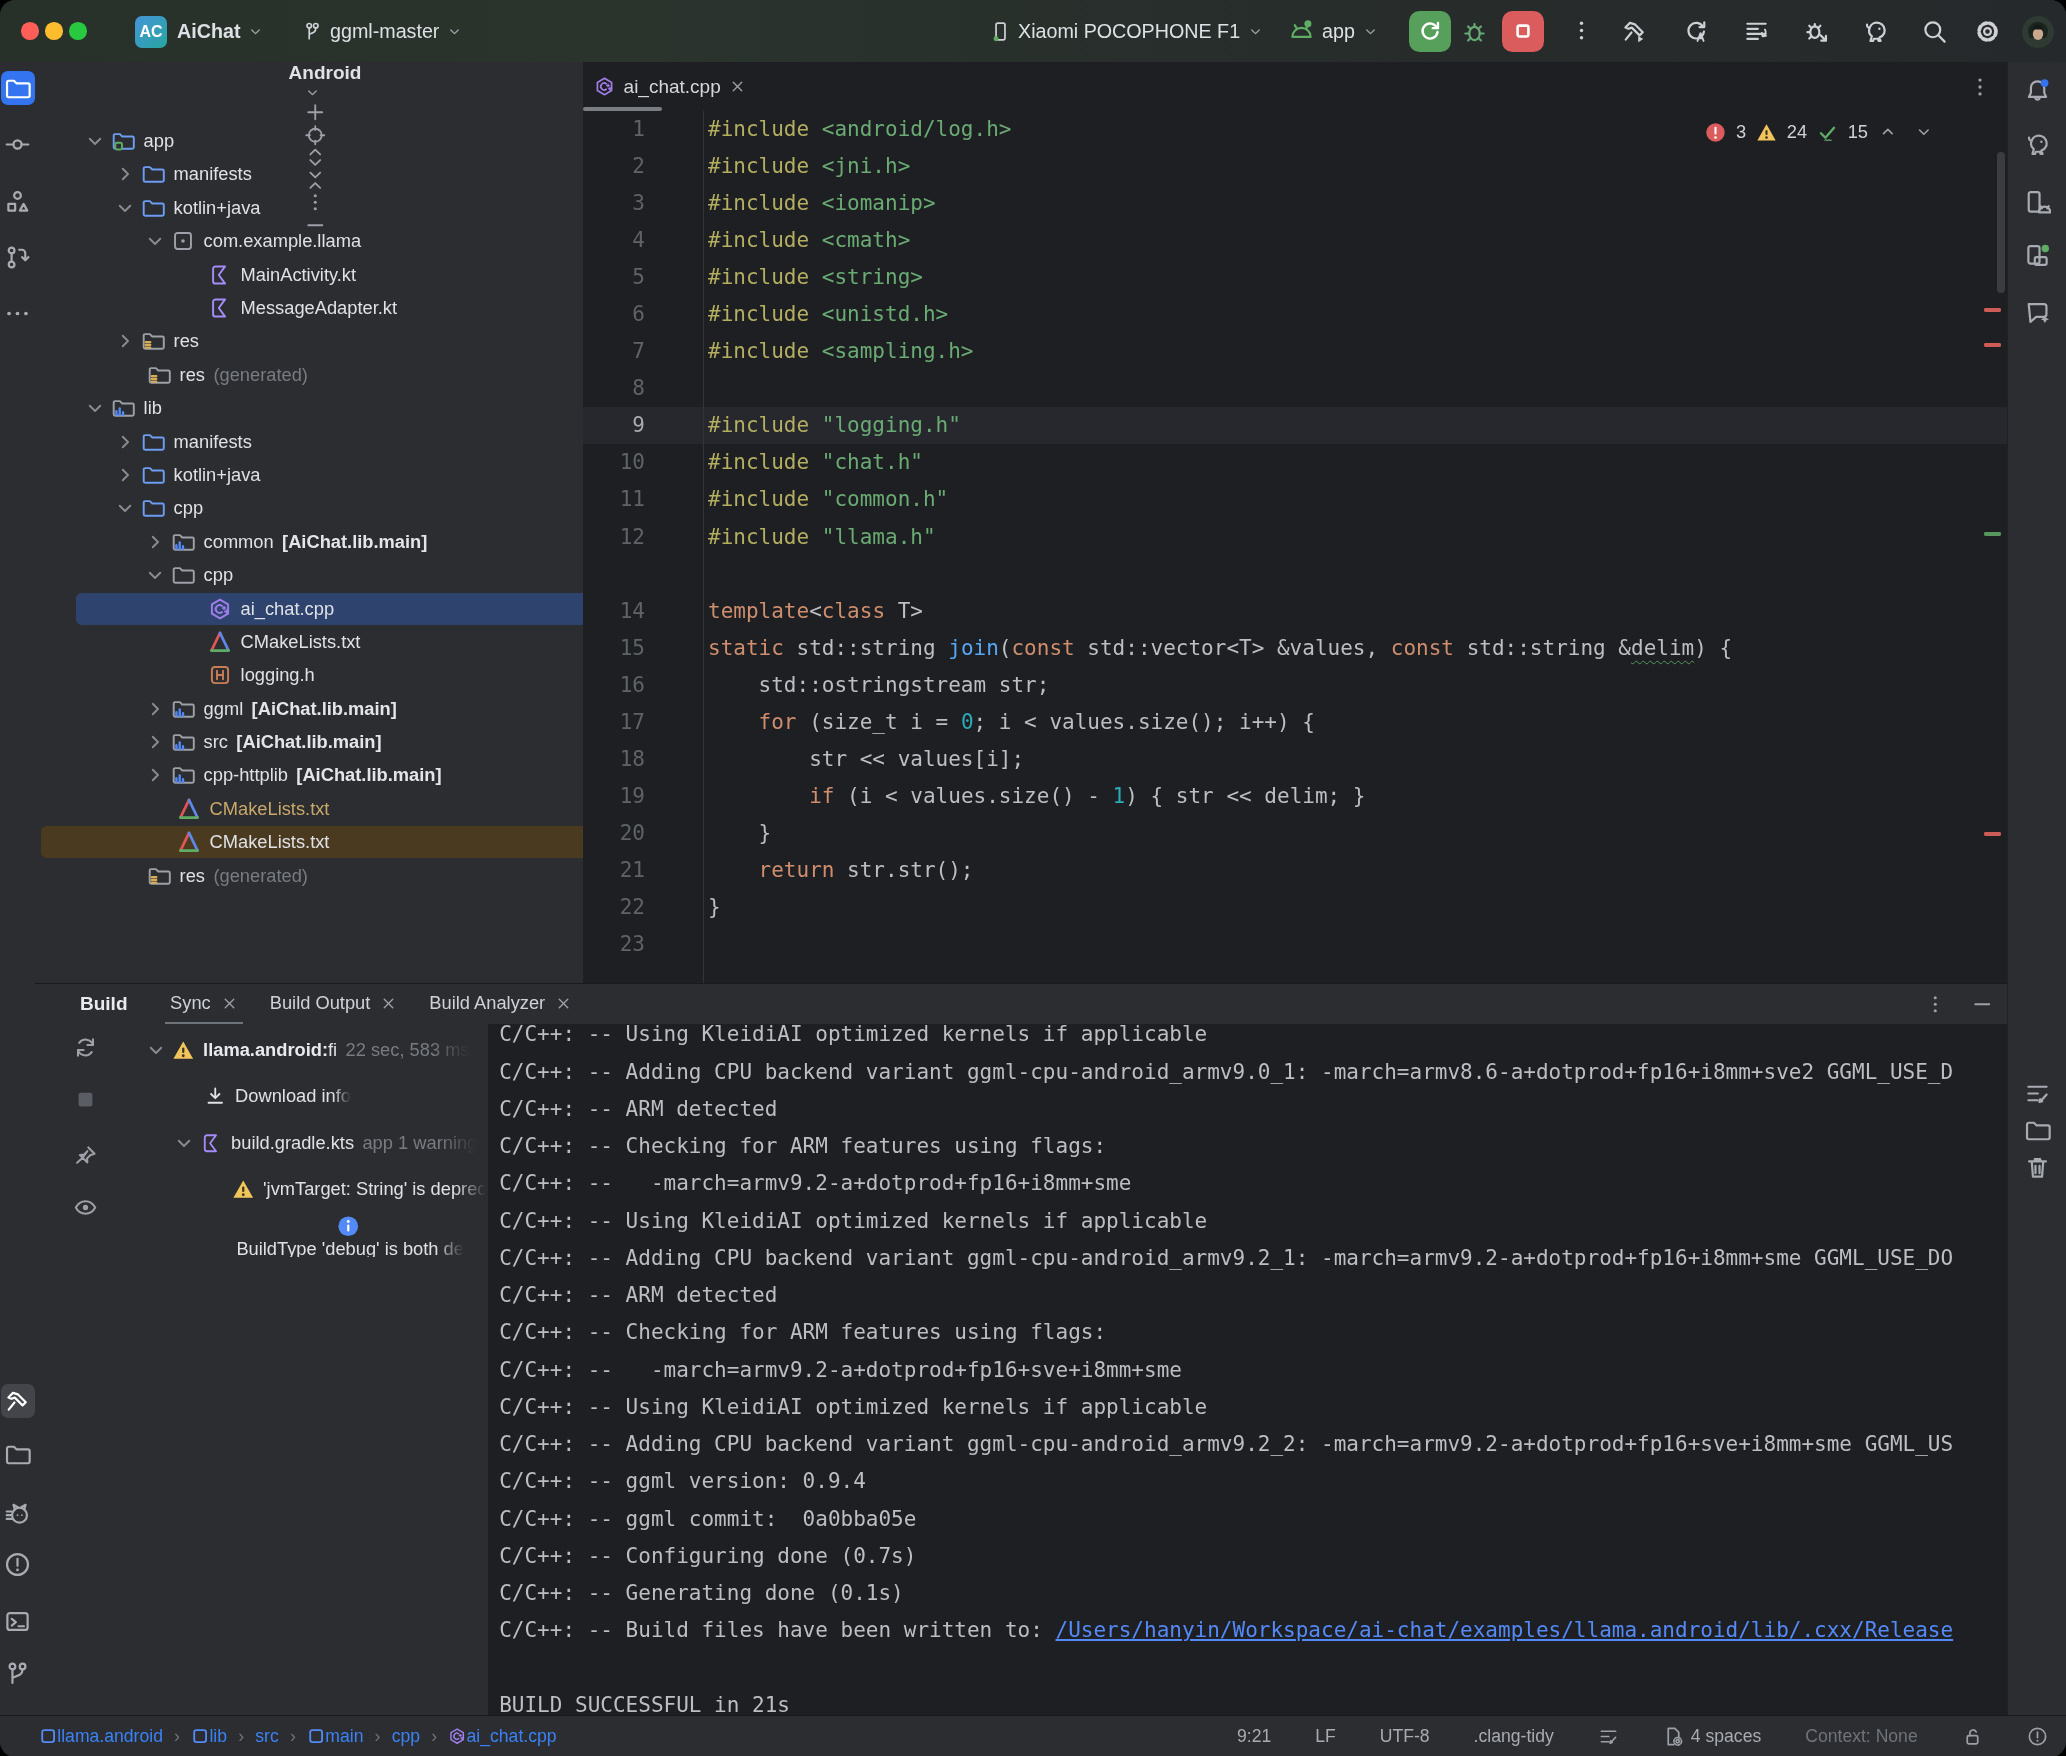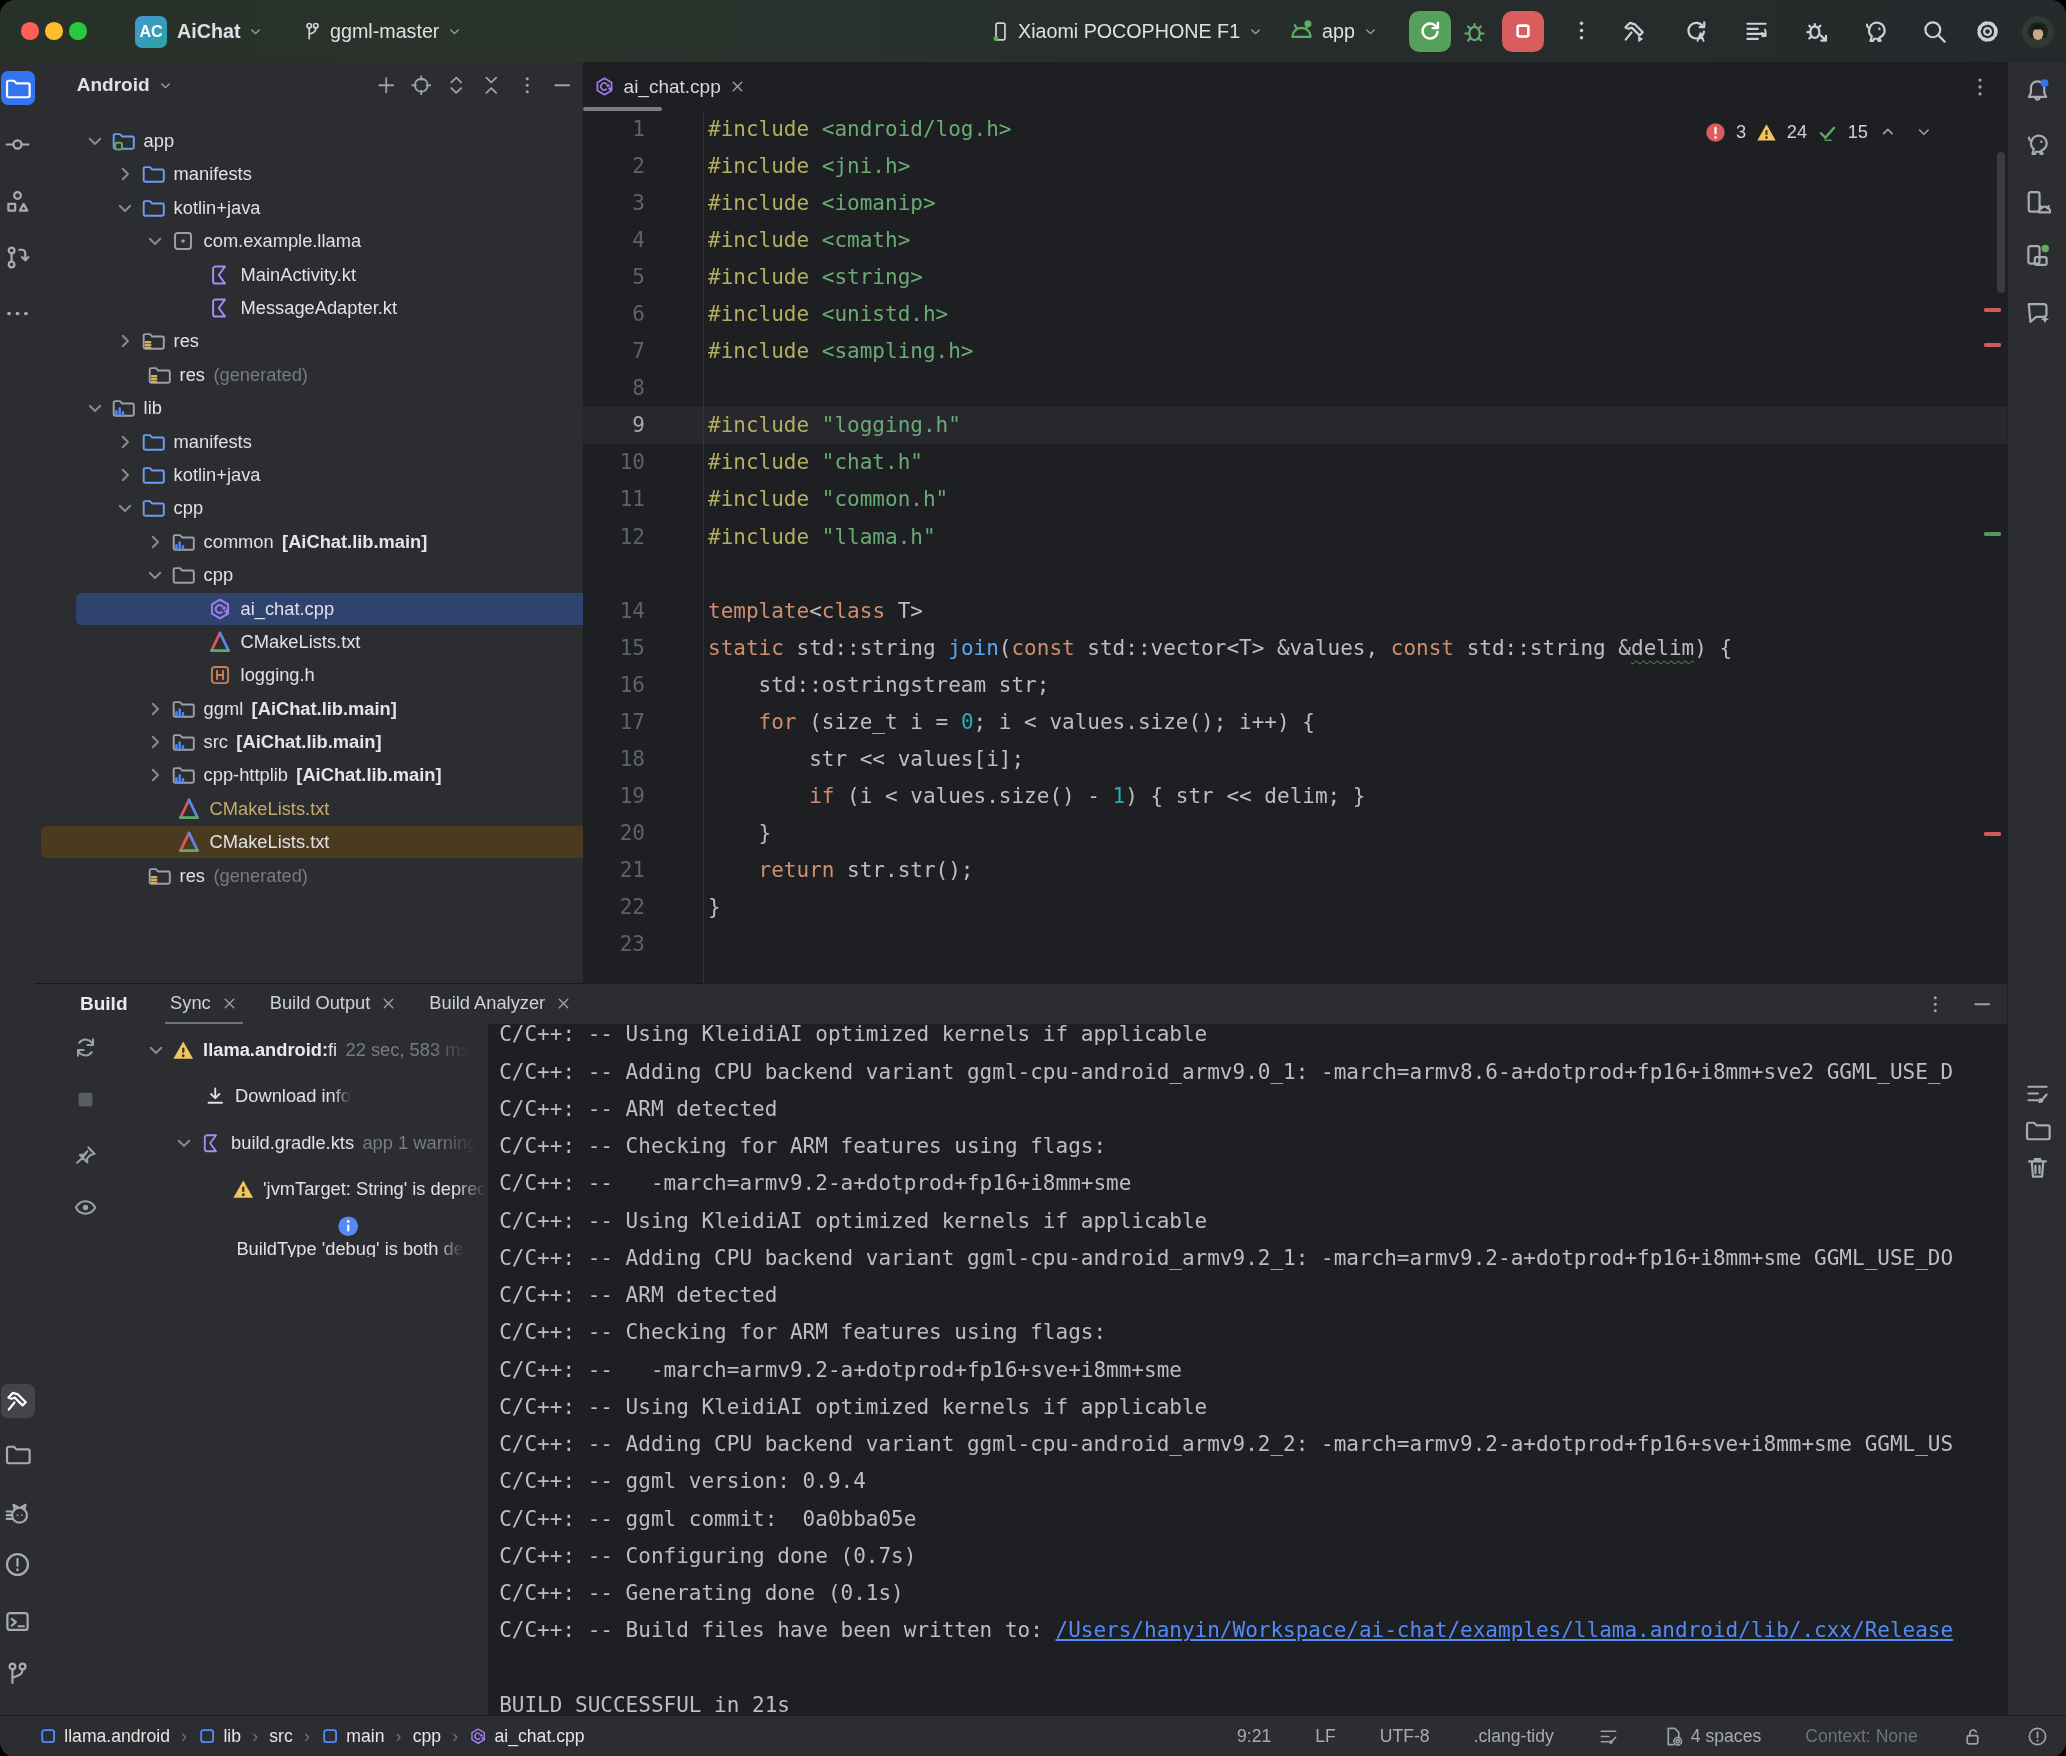--- a/index.html
+++ b/index.html
@@ -23,21 +23,21 @@
   .runbtn{top:10.5px;width:42px;height:41px;border-radius:10.5px;display:flex;align-items:center;justify-content:center;}
   
   #leftStripe{left:0;top:62px;width:35px;height:1653px;background:#2b2d30;border-right:0.7px solid #202124;}
   #rightStripe{left:2007px;top:62px;width:59px;height:1653px;background:#2b2d30;border-left:0.7px solid #202124;}
   .stripe-ic{width:27px;height:27px;color:#a8abb2;}
   .stripe-slot{display:flex;align-items:center;justify-content:center;width:34px;height:34px;border-radius:7px;}
   .stripe-active-blue{background:#3574f0;color:#fff;}
   .stripe-active-gray{background:#43454a;color:#e8eaed;}
   
   #projPanel{left:35px;top:62px;width:548px;height:921px;background:#2b2d30;}
-  #projHeader{left:0;top:0;width:548px;height:46px;display:flex;align-items:center;padding:0 9.8px;box-sizing:border-box;}
+  #projHeader{left:0;top:0;width:548px;height:46px;display:flex;align-items:center;padding:0 9.8px;box-sizing:border-box;flex-direction:column;}
   #projTitle{font-size:19px;font-weight:600;color:#dfe1e5;margin-left:32px;}
   .ph-ic{width:22.5px;height:22.5px;color:#9da0a8;margin-left:12.7px;}
   .trow{position:absolute;left:0;width:548px;height:34px;display:flex;align-items:center;font-size:18.3px;white-space:nowrap;}
   .trow .sel{position:absolute;top:0.7px;bottom:0.7px;border-radius:5.6px;z-index:0;}
   .trow>*{z-index:1;}
   .tchev{width:24px;height:24px;color:#878b92;flex:0 0 24px;}
   .ticon{width:24px;height:24px;margin-left:4.2px;flex:0 0 24px;}
   .tlabel{margin-left:8.4px;color:#dfe1e5;}
   .tlabel.mod{color:#c9a86a;}
   .tsuffix{margin-left:8.4px;color:#787c82;}
@@ -84,21 +84,21 @@
   .brow .bbold{margin-left:8.4px;color:#e8eaed;font-weight:700;}
   .brow .bmeta{margin-left:8.4px;color:#787c82;}
   #console{left:453px;top:40px;width:1519px;height:692px;background:#1e1f22;overflow:hidden;}
   .conline{position:absolute;left:11.2px;height:37px;line-height:37px;width:1497px;
            font-family:"DejaVu Sans Mono",monospace;font-size:21px;color:#bcbec4;white-space:pre;overflow:hidden;}
   .conline a{color:#548af7;text-decoration:underline;}
   
   #statusbar{left:0;top:1715px;width:2066px;height:41px;background:#2b2d30;border-top:1.4px solid #191a1c;
              display:flex;align-items:center;box-sizing:border-box;padding:0 18.3px 0 39px;font-size:17.6px;color:#a8abb2;}
   #crumbs{display:flex;align-items:center;gap:11.2px;}
-  .crumb{display:flex;align-items:center;gap:7px;color:#e5e5e5;}
+  .crumb{display:flex;align-items:center;color:#3b82f6;}
   .crumb-ic{width:18.3px;height:18.3px;}
   .crumb-sep{color:#6f737a;}
   #sbRight{margin-left:auto;display:flex;align-items:center;gap:44px;}
   .sb-ic{width:21px;height:21px;color:#9da0a8;}
   .sb-dim{color:#6f737a;}
   .sb-with-ic{display:flex;align-items:center;gap:7px;}
 </style>
 </head>
 <body>
 

